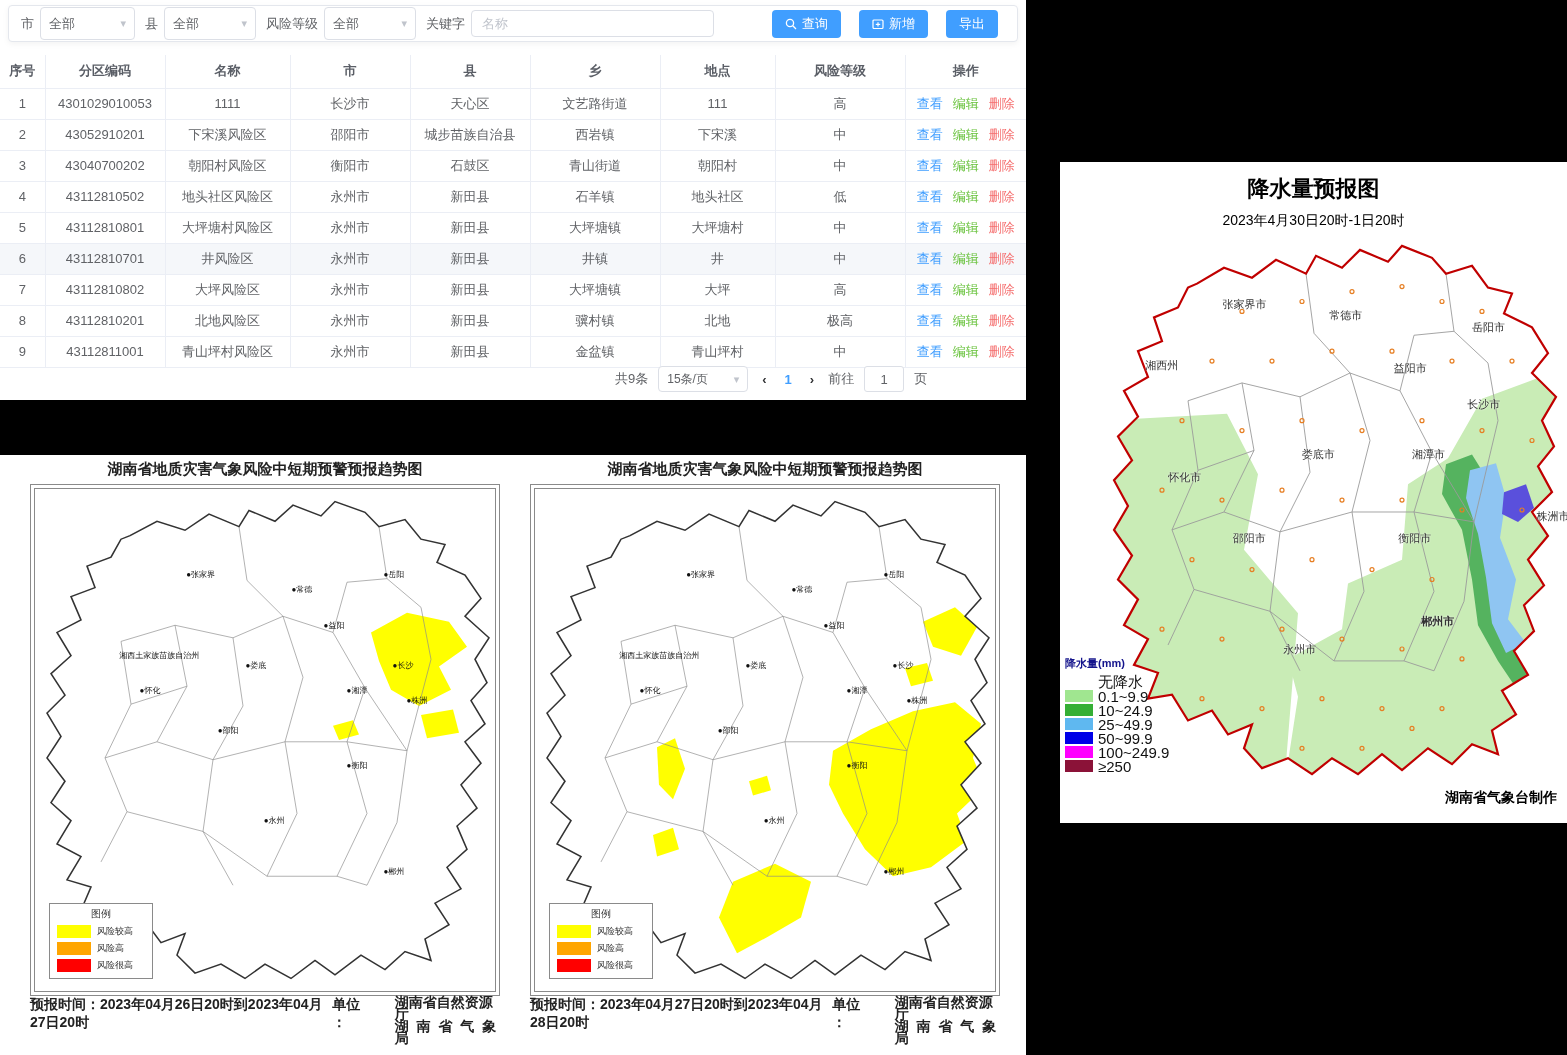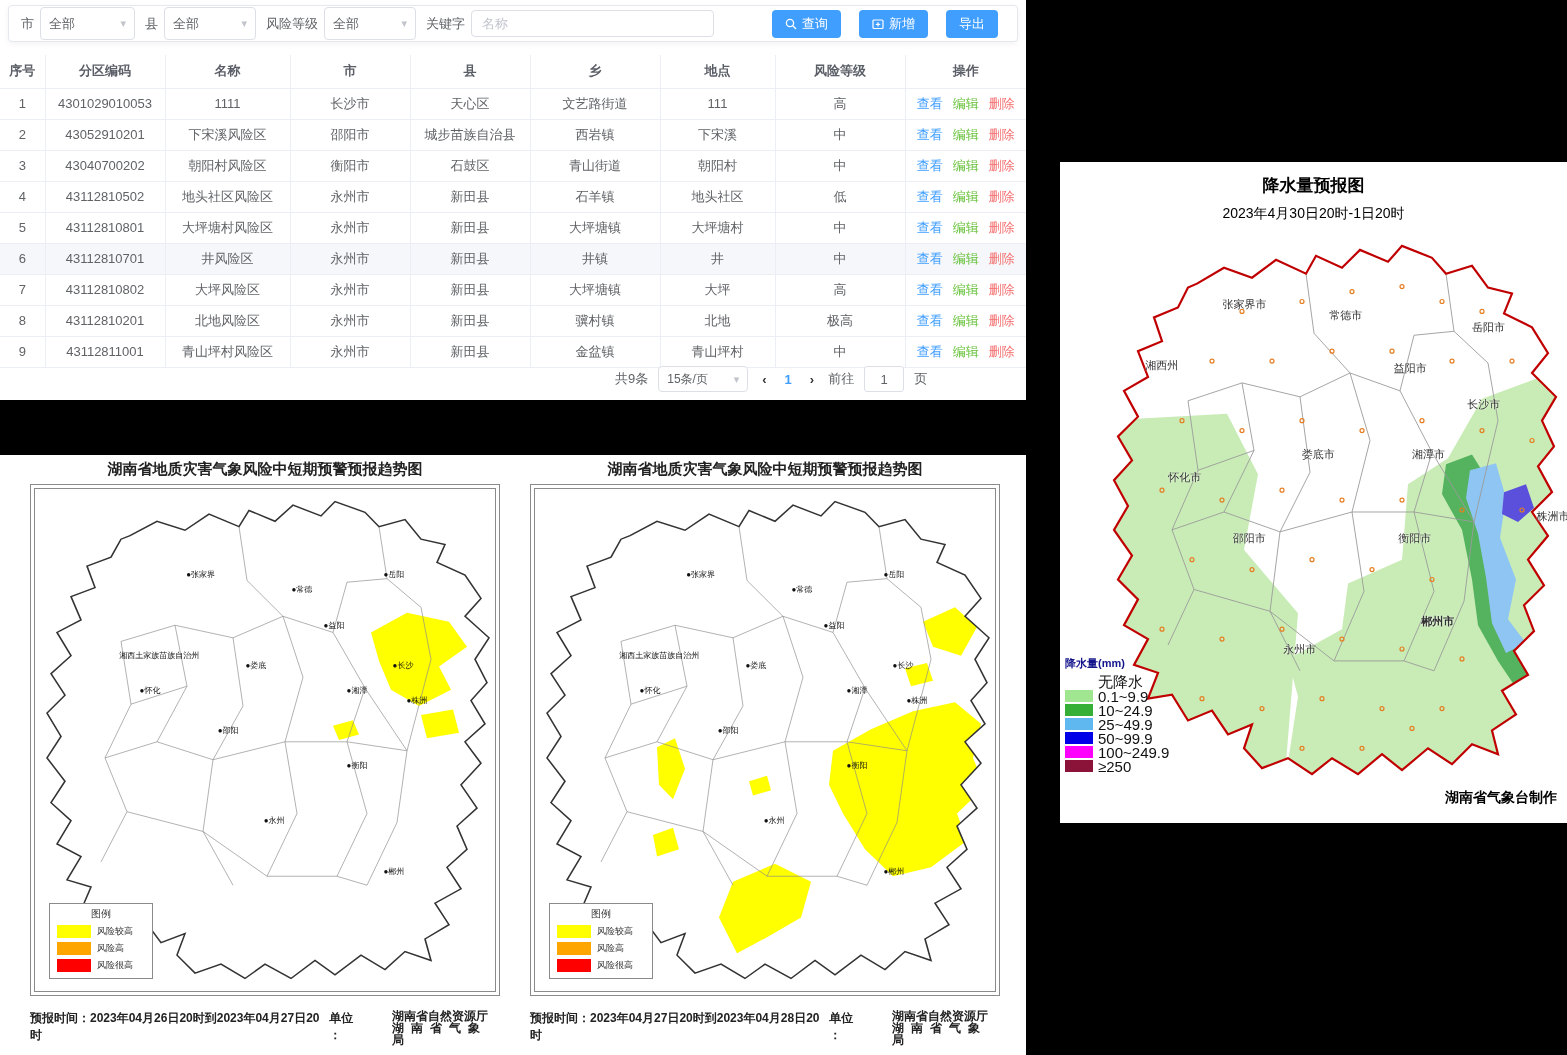--- a/index.html
+++ b/index.html
@@ -41,28 +41,28 @@
   .trend-frame { margin-top:2px; height:512px; border:1px solid #8a8a8a; padding:3px; background:#fff; }
   .trend-inner { position:relative; width:100%; height:100%; border:1px solid #8a8a8a; }
   .trend-inner svg { position:absolute; inset:0; }
   .lab-layer { position:absolute; inset:0; pointer-events:none; }
   .map-label { position:absolute; transform:translate(-50%,-50%); font-size:8px; color:#111; white-space:nowrap; }
   .trend-legend { position:absolute; left:14px; bottom:12px; width:104px; border:1px solid #8a8a8a; background:#fff; padding:3px 7px 6px; }
   .trend-legend .lg-title { text-align:center; font-size:10px; color:#333; margin-bottom:2px; }
   .lg-row { display:flex; align-items:center; gap:6px; margin-top:4px; }
   .lg-row .sw { width:34px; height:13px; flex:none; }
   .lg-row .lg-lab { font-size:9px; color:#333; white-space:nowrap; }
-  .trend-footer { margin-top:14px; display:flex; justify-content:space-between; font-size:12px; font-weight:bold; color:#222; }
-  .unit-wrap { display:flex; gap:24px;font-family:Liberation Serif, serif; }
+  .trend-footer { margin-top:0; display:flex; justify-content:space-between; font-size:14px; font-weight:bold; color:#222; }
+  .unit-wrap { display:flex; gap:24px; }
   .unit-lines div { line-height:12px; }
   .unit-lines div:last-child { letter-spacing:2px; }
 
   
   .panel-precip { position:absolute; left:1060px; top:162px; width:507px; height:661px; background:#fff; }
-  .p-title { text-align:center; font-size:17px; font-weight:bold; color:#000; margin-top:12px; }
+  .p-title { text-align:center; font-size:22px; font-weight:bold; color:#000; margin-top:12px; }
   .p-subtitle { text-align:center; font-size:14px; color:#000; margin-top:8px; }
   .precip-map { position:absolute; left:42px; top:70px; width:460px; height:556px; }
   .precip-map svg { position:absolute; inset:0; }
   .precip-map .map-label { font-size:11px; color:#333; text-shadow:0 0 2px #fff; }
   .precip-legend { position:absolute; left:5px; top:494px; width:110px; }
   .precip-legend .lg-title { font-size:11px; font-weight:bold; color:#14148c; margin-bottom:4px; }
   .pl-row { display:flex; align-items:center; gap:5px; height:14px; }
   .pl-row .sw { width:28px; height:12px; flex:none; }
   .pl-row .pl-lab { font-size:15px; color:#111; }
   .credit { position:absolute; right:10px; bottom:16px; font-size:14px; font-weight:bold; color:#000; }

